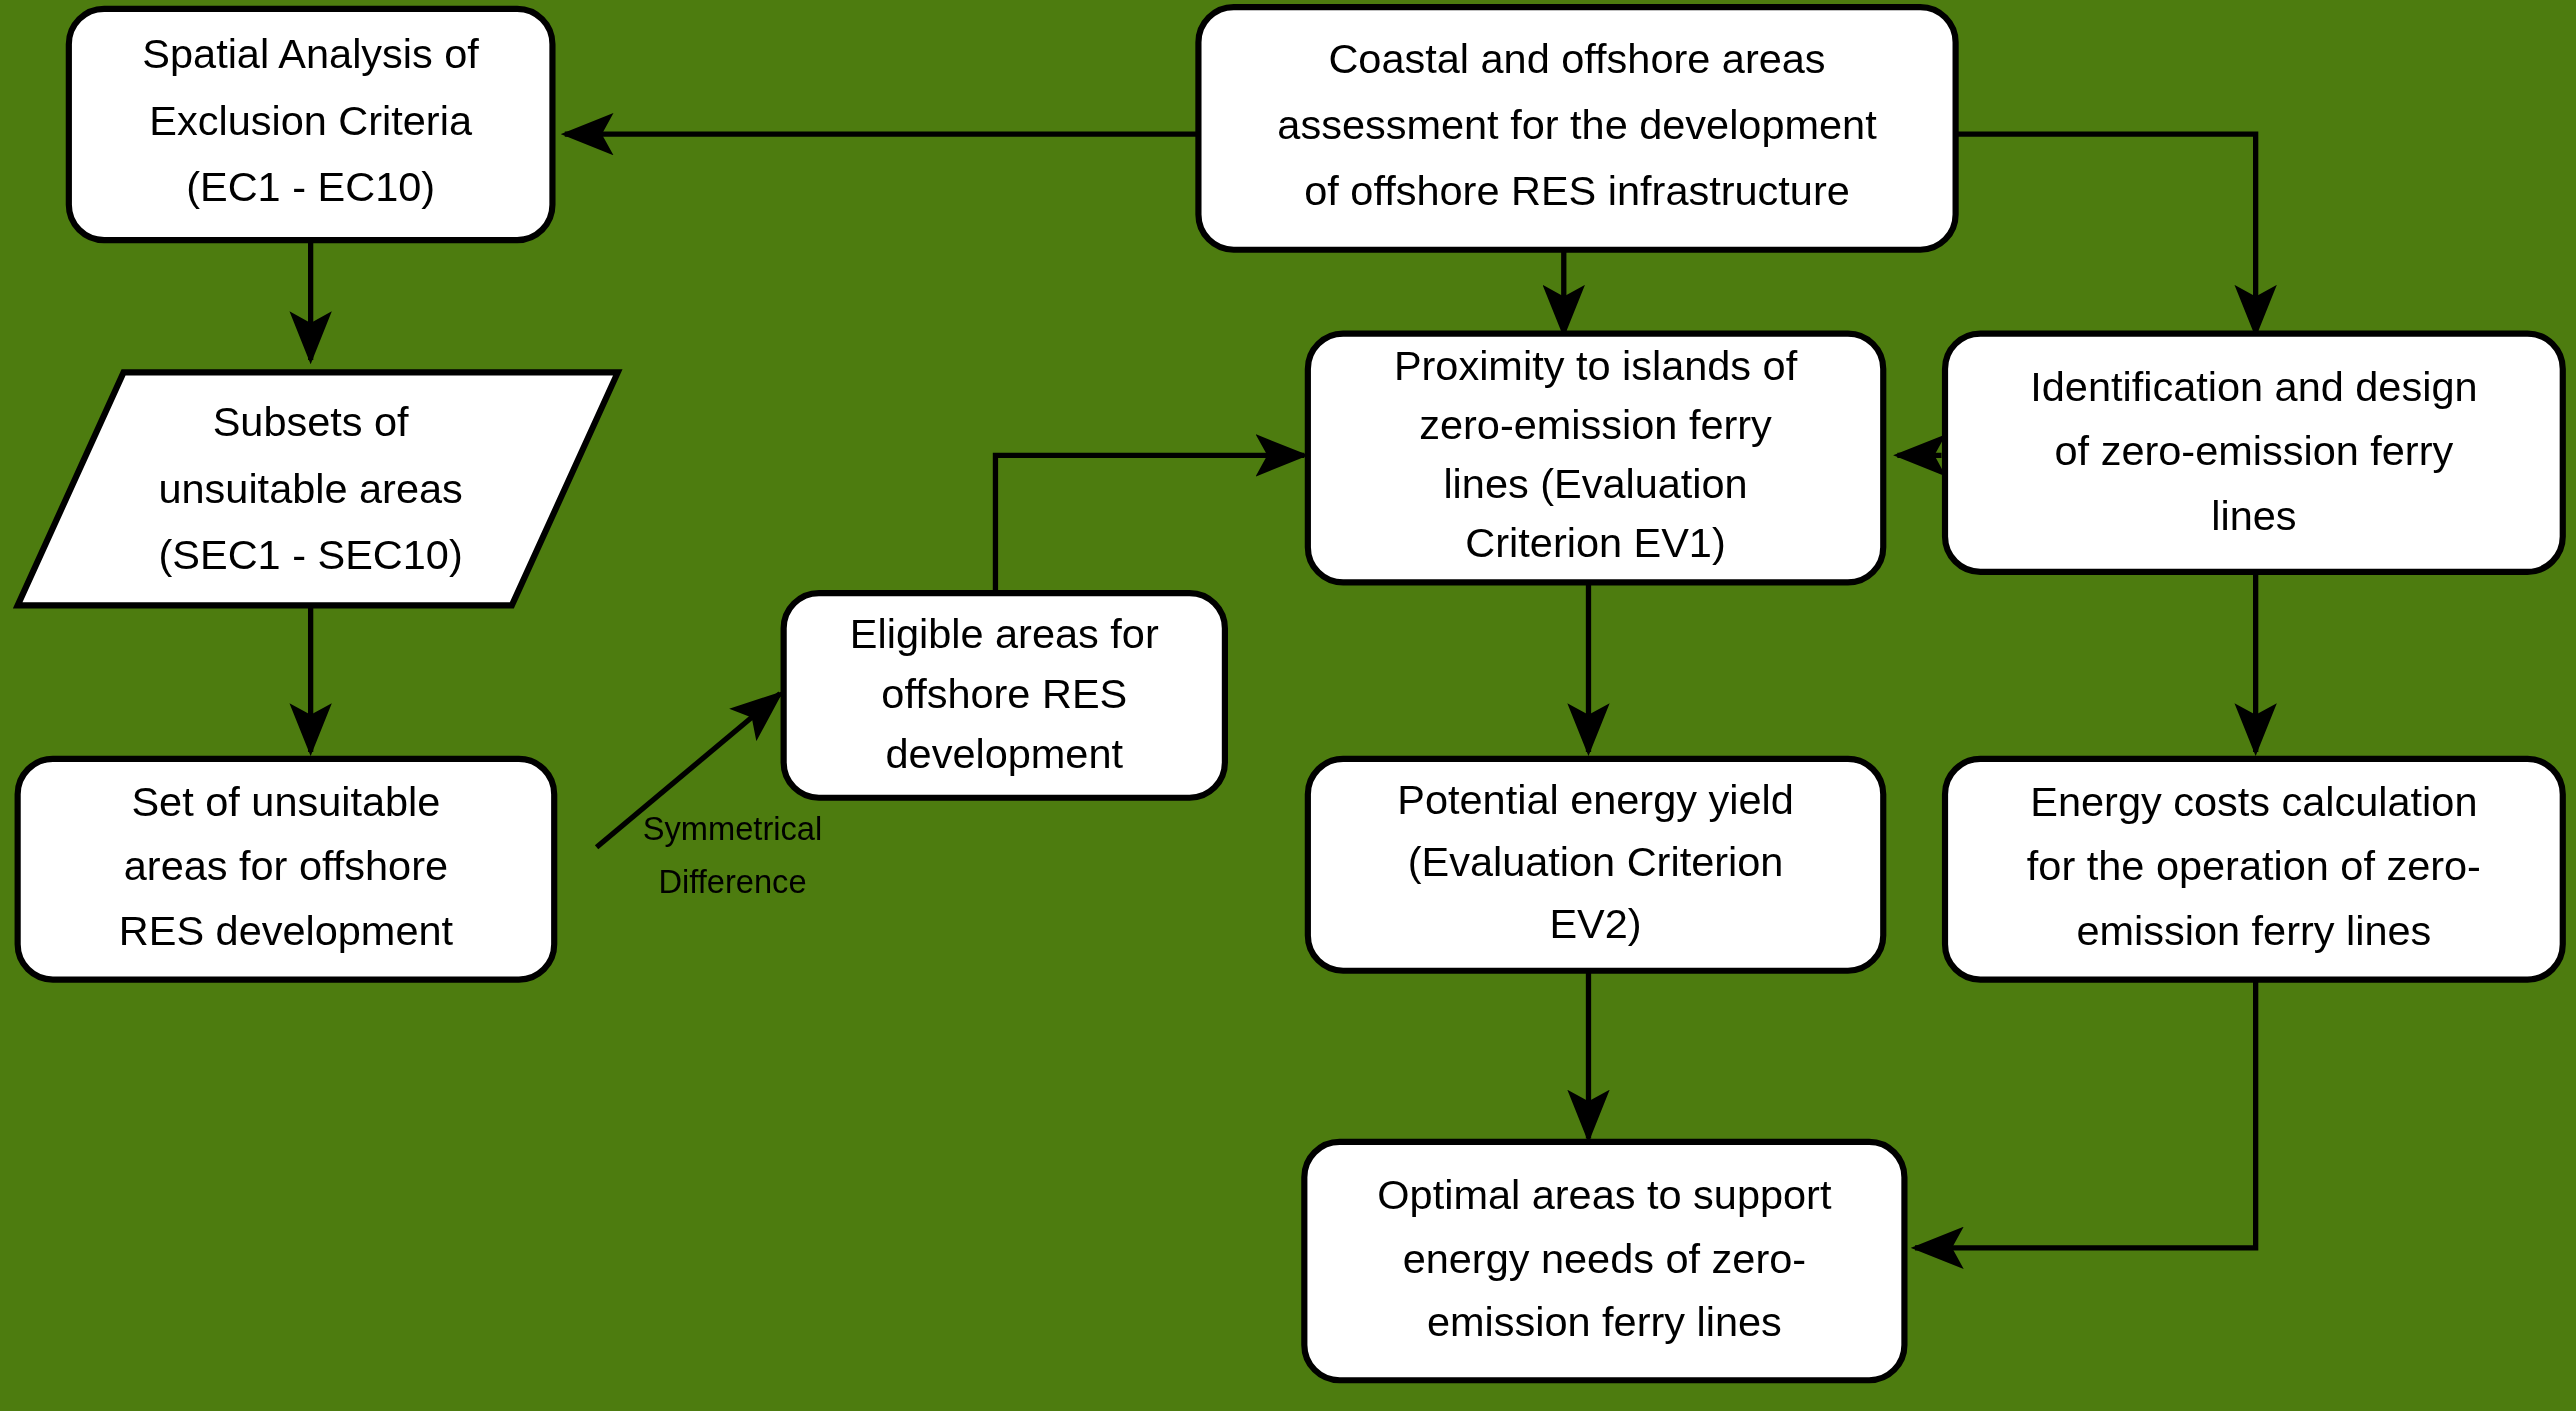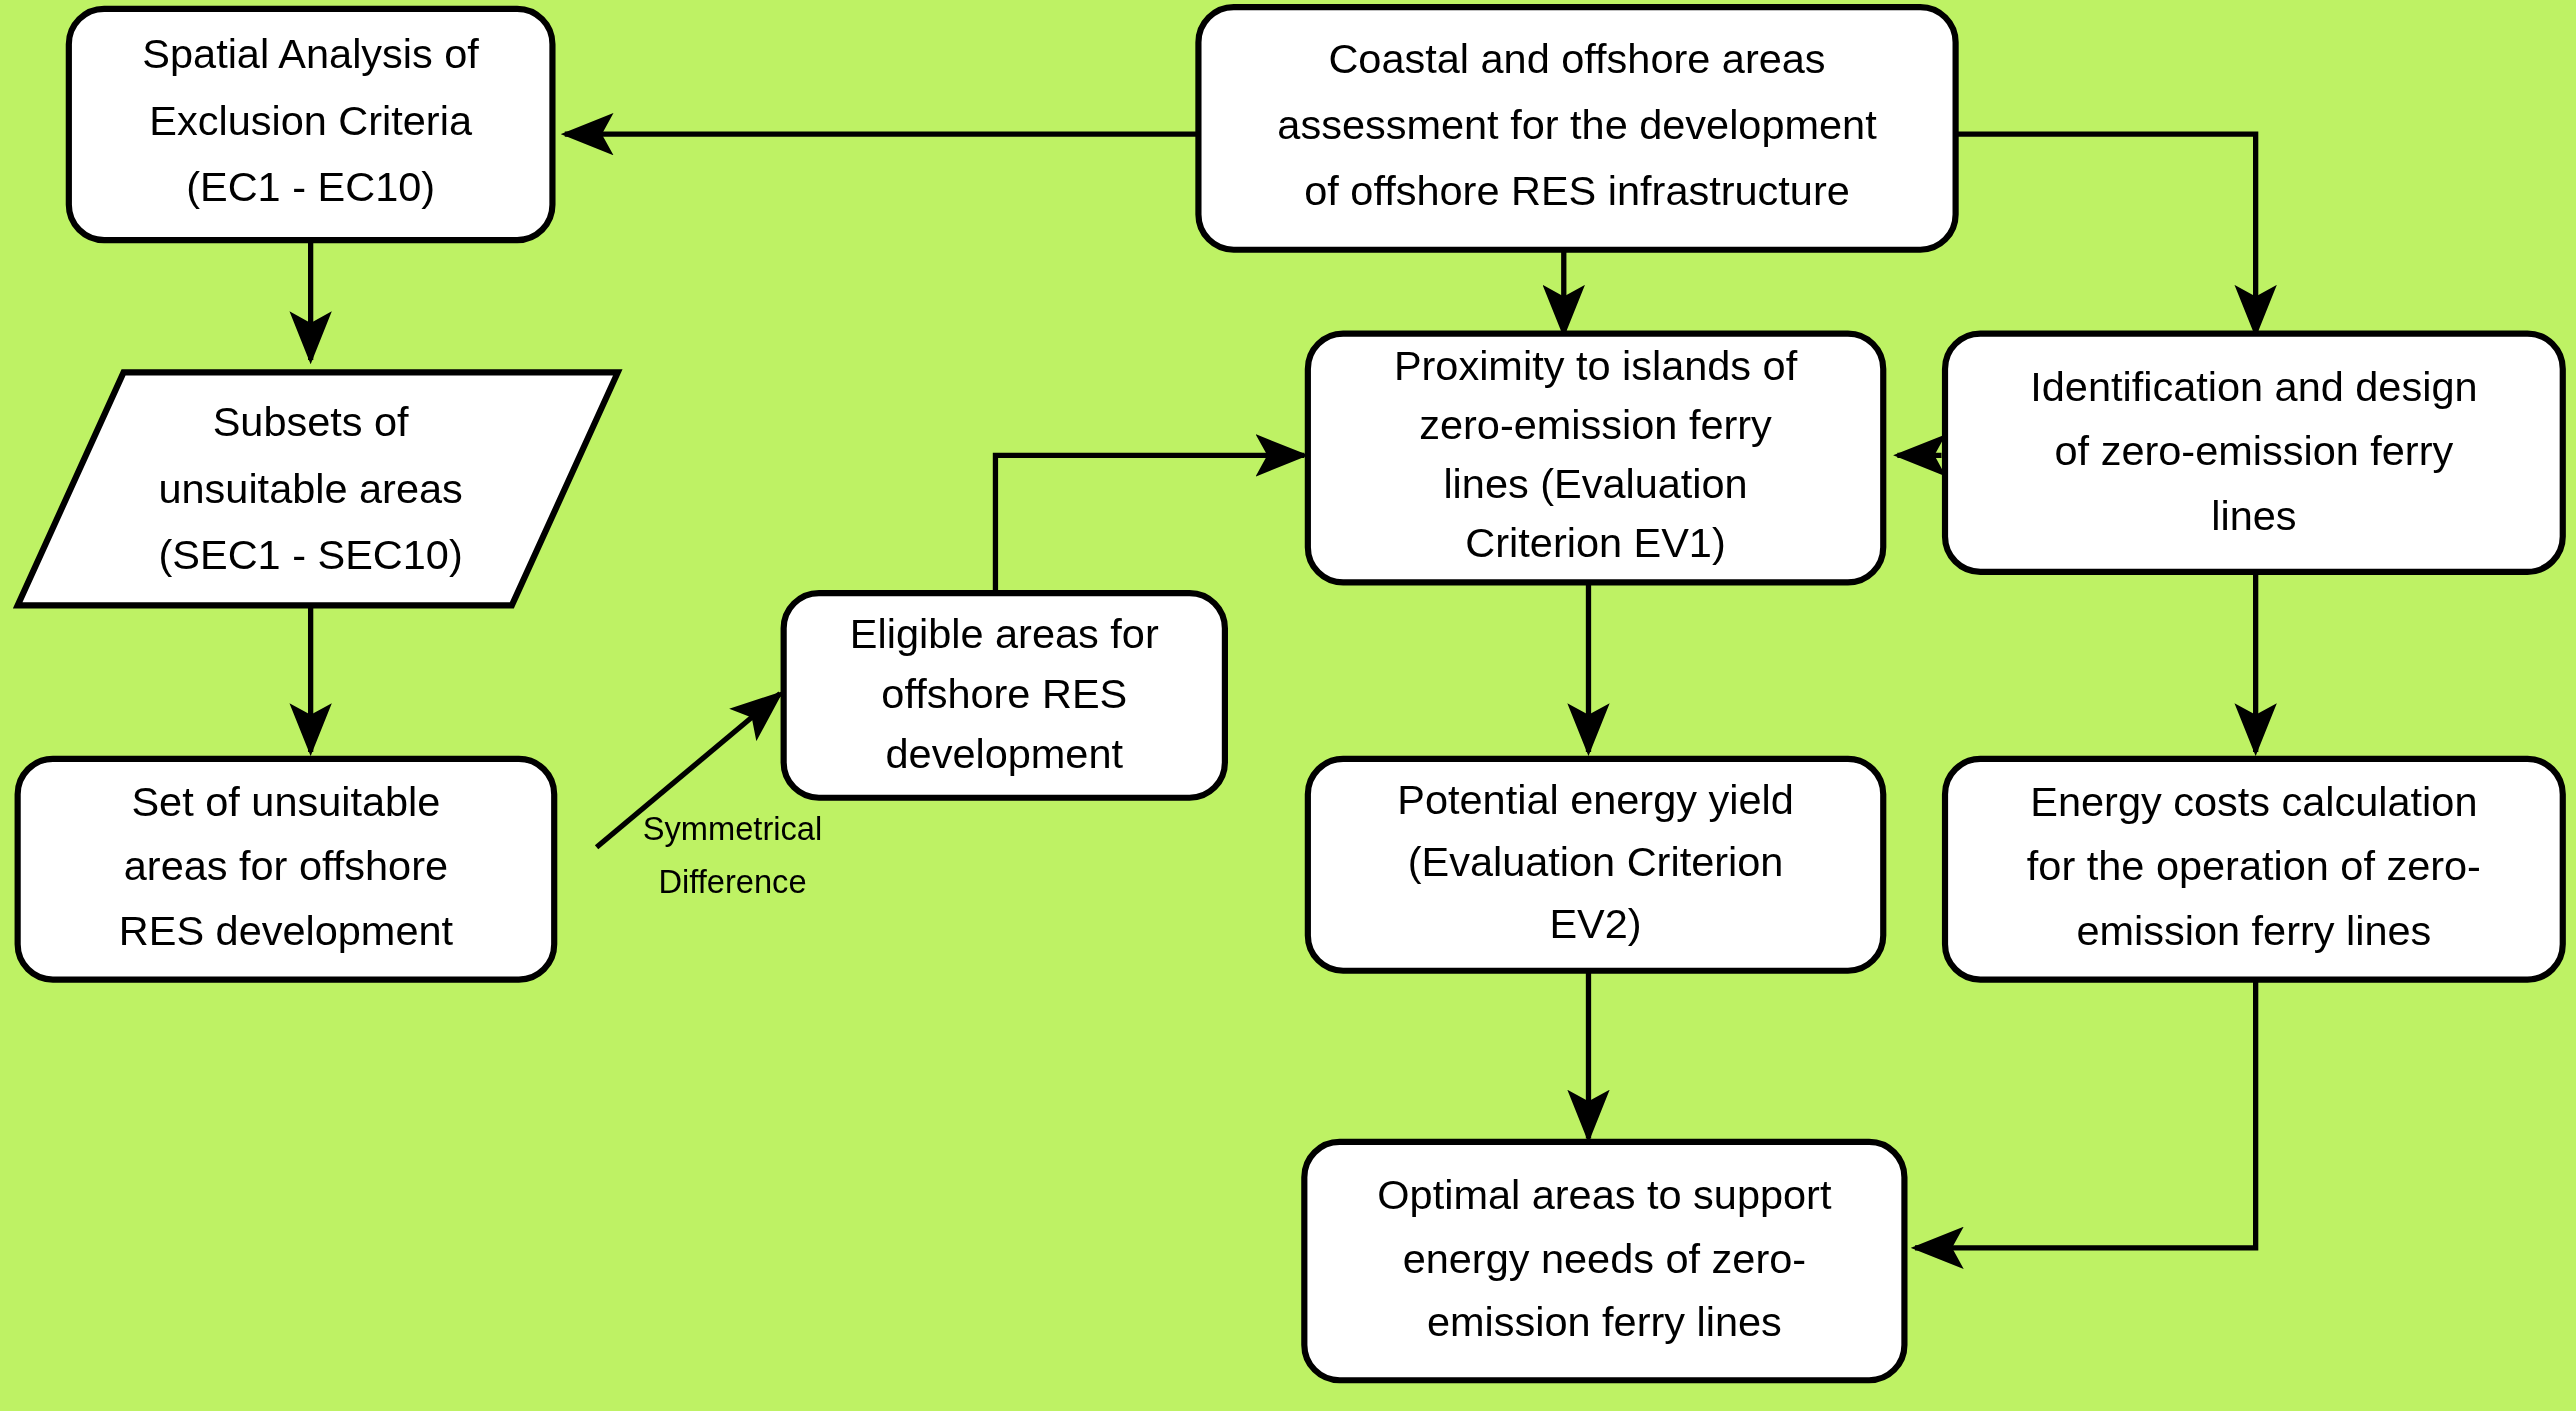--- a/index.html
+++ b/index.html
@@ -4,21 +4,21 @@
 <style>
   html, body {
     margin: 0;
     padding: 0;
     background: #ffffff;
   }
   #diagram-root {
     position: relative;
     width: 2576px;
     height: 1412px;
-    background: #bef264;
+    background: #4d7c0f;
     font-family: "Liberation Sans", sans-serif;
   }
   svg#flowchart {
     display: block;
     width: 2576px;
     height: 1412px;
   }
   .node-shape {
     fill: #ffffff;
     stroke: #000000;

